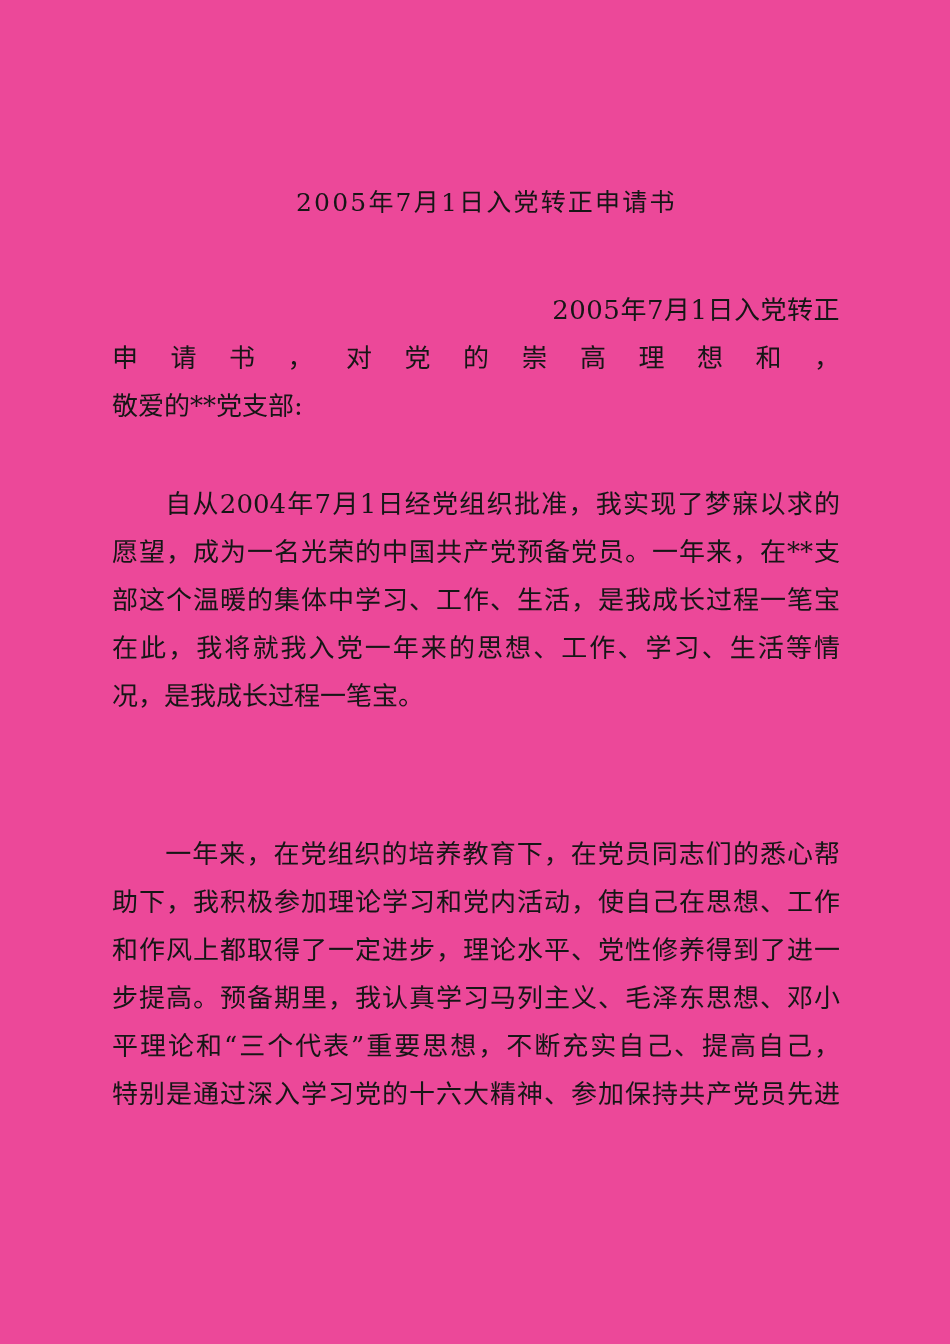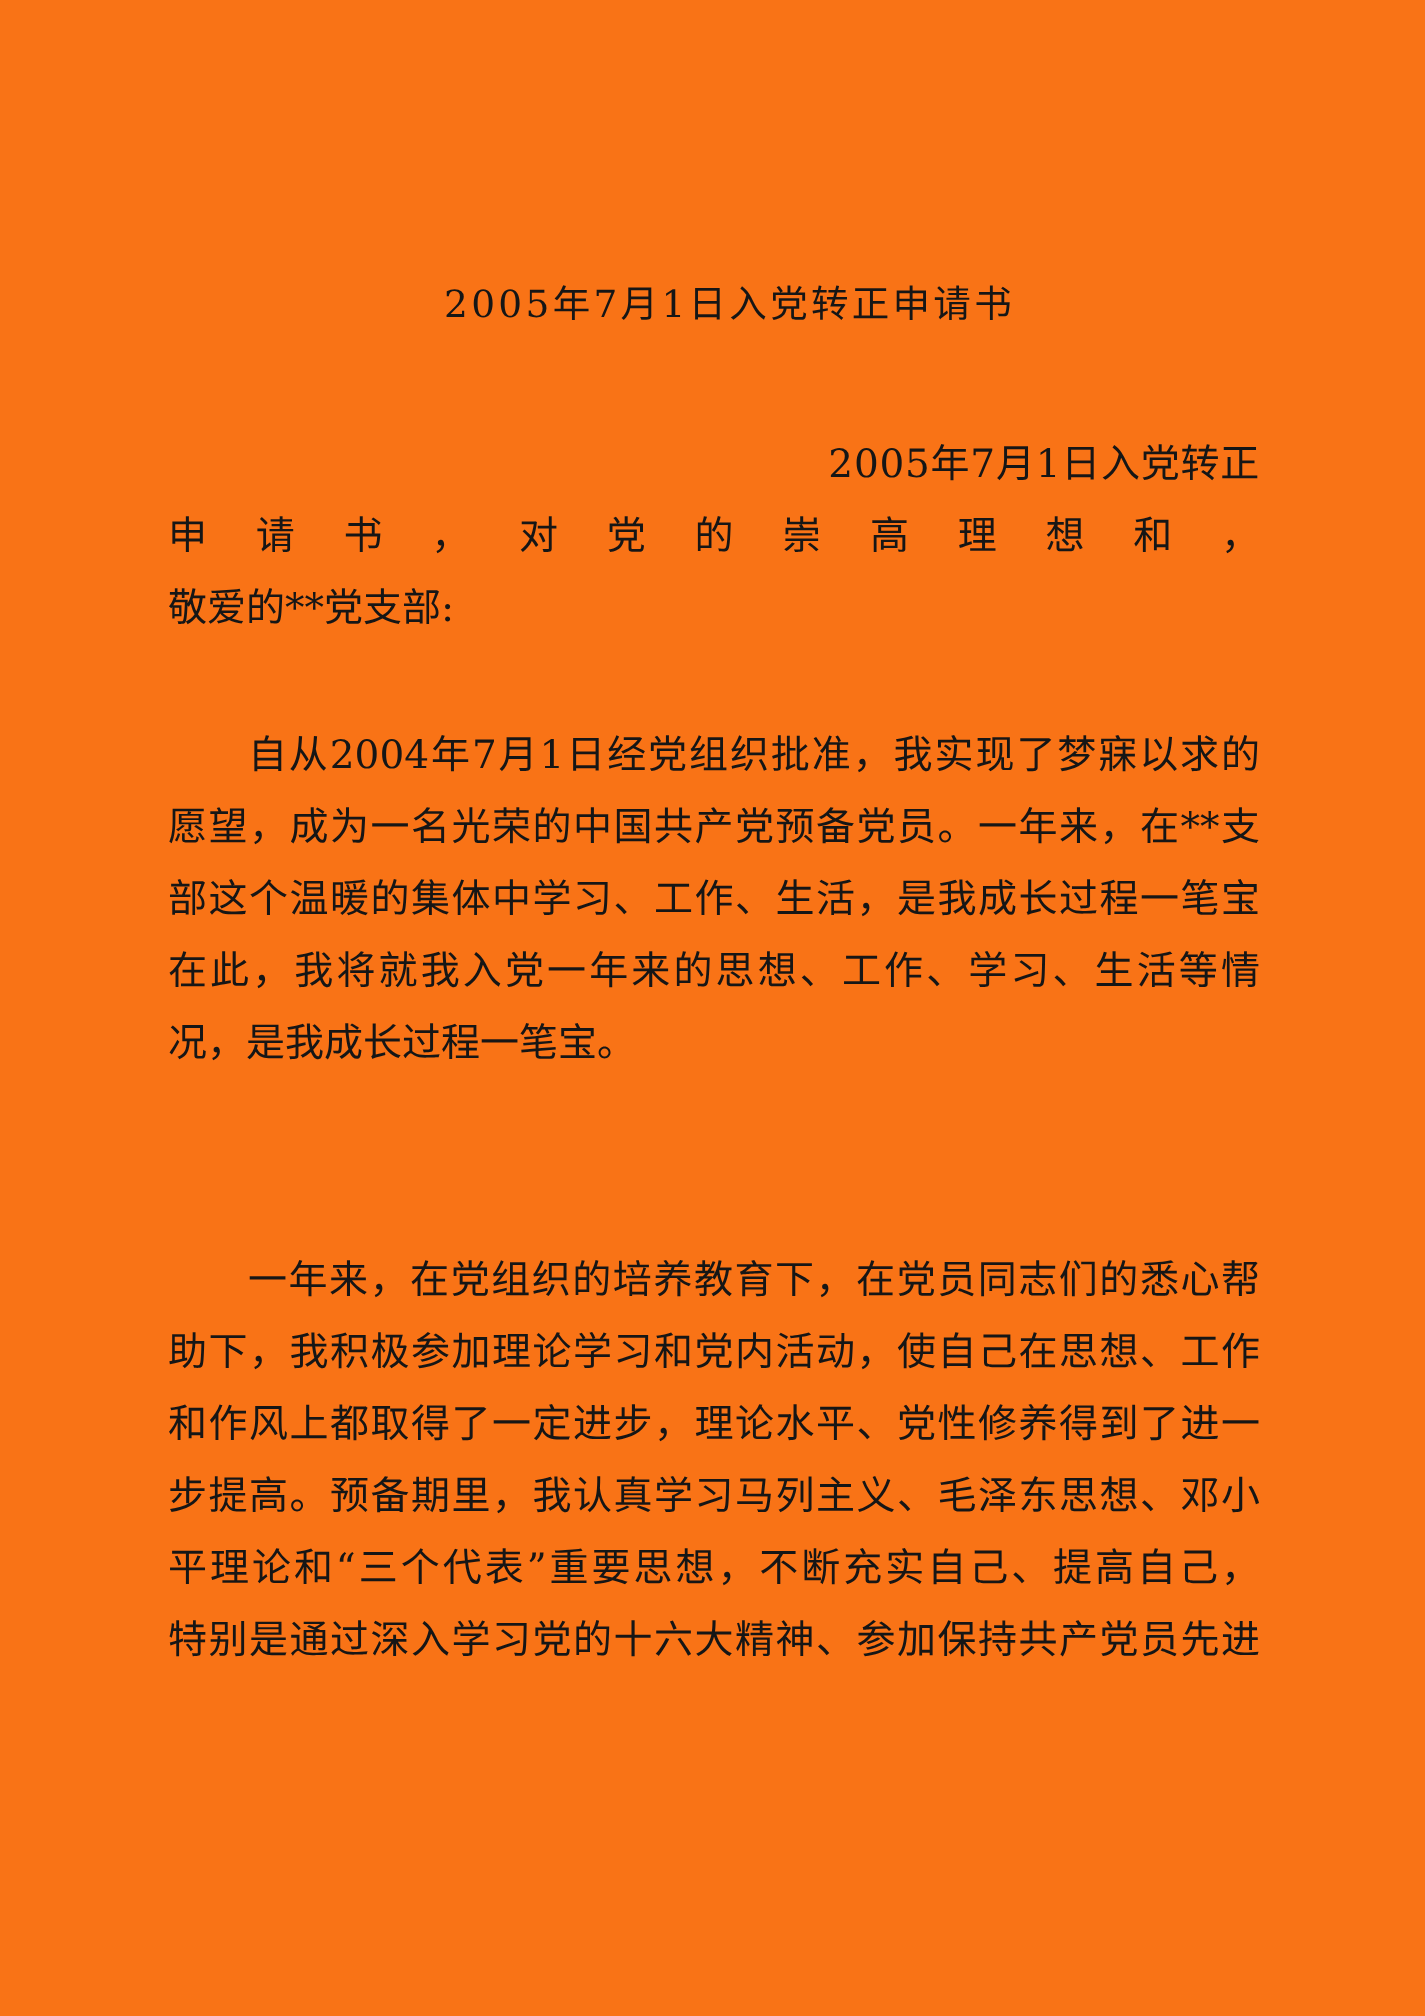--- a/index.html
+++ b/index.html
@@ -6,21 +6,21 @@
   html, body {
     margin: 0;
     padding: 0;
     background: #ffffff;
   }
 
   .page {
     position: relative;
     width: 950px;
     height: 1344px;
-    background: #f97316;
+    background: #ec4899;
     overflow: hidden;
     font-family: "DejaVu Serif", "Liberation Serif", serif;
     color: #1a1a1a;
     box-sizing: border-box;
   }
 
   
   .doc-title {
     position: absolute;
     left: 296px;

